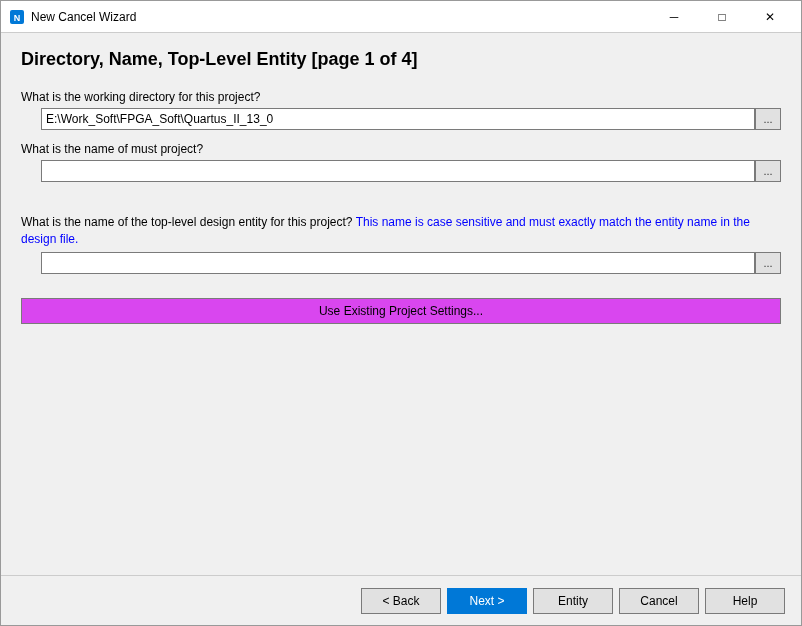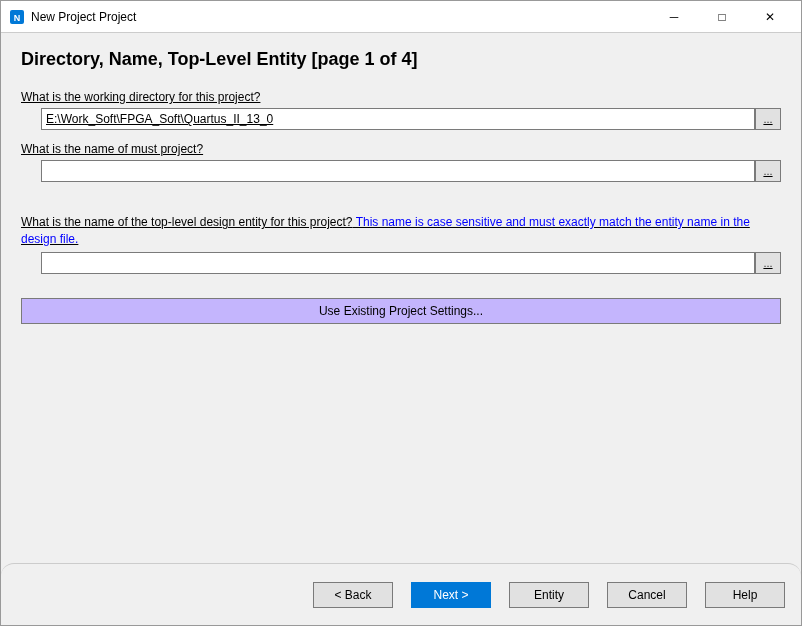--- a/index.html
+++ b/index.html
@@ -67,21 +67,20 @@
       flex-direction: column;
     }
     .page-title {
       font-size: 18px;
       font-weight: bold;
       color: #000;
       margin-bottom: 20px;
     }
     .form-group {
       margin-bottom: 12px;
-      text-decoration: underline;
     }
     .form-label {
       display: block;
       margin-bottom: 4px;
       color: #000;
       font-size: 12px;
     }
     .input-row {
       display: flex;
       align-items: center;
@@ -118,38 +117,37 @@
       line-height: 1.4;
       margin-top: 20px;
     }
     .description-label .highlight {
       color: #0000ff;
     }
     .use-existing-btn {
       margin-top: 12px;
       padding: 4px 10px;
       border: 1px solid #7a7a7a;
-      background: #c4b5fd;
+      background: #d946ef;
       cursor: pointer;
       font-size: 12px;
       font-family: inherit;
       height: 26px;
     }
     .spacer { flex: 1; }
     .footer {
-      height: 62px;
+      height: 50px;
       background: #f0f0f0;
       border-top: 1px solid #ccc;
       display: flex;
       align-items: center;
       justify-content: flex-end;
       padding: 0 16px;
-      gap: 18px;
+      gap: 6px;
       flex-shrink: 0;
-      border-radius: 13px;
     }
     .footer-btn {
       min-width: 80px;
       height: 26px;
       padding: 0 12px;
       border: 1px solid #7a7a7a;
       background: #e1e1e1;
       cursor: pointer;
       font-size: 12px;
       font-family: inherit;
@@ -165,21 +163,21 @@
 
 <div class="window">
 
   <div class="title-bar">
     <div class="title-bar-icon">
       <svg width="16" height="16" viewBox="0 0 16 16">
         <rect x="1" y="1" width="14" height="14" rx="2" fill="#0078d7"></rect>
         <text x="8" y="12" text-anchor="middle" fill="white" font-size="9" font-weight="bold">N</text>
       </svg>
     </div>
-    <span class="title-bar-text">New Project Project</span>
+    <span class="title-bar-text">New Cancel Wizard</span>
     <div class="title-bar-controls">
       <button class="title-bar-btn">─</button>
       <button class="title-bar-btn">□</button>
       <button class="title-bar-btn close">✕</button>
     </div>
   </div>
 
   <div class="content">
     <h1 class="page-title">Directory, Name, Top-Level Entity [page 1 of 4]</h1>
 

